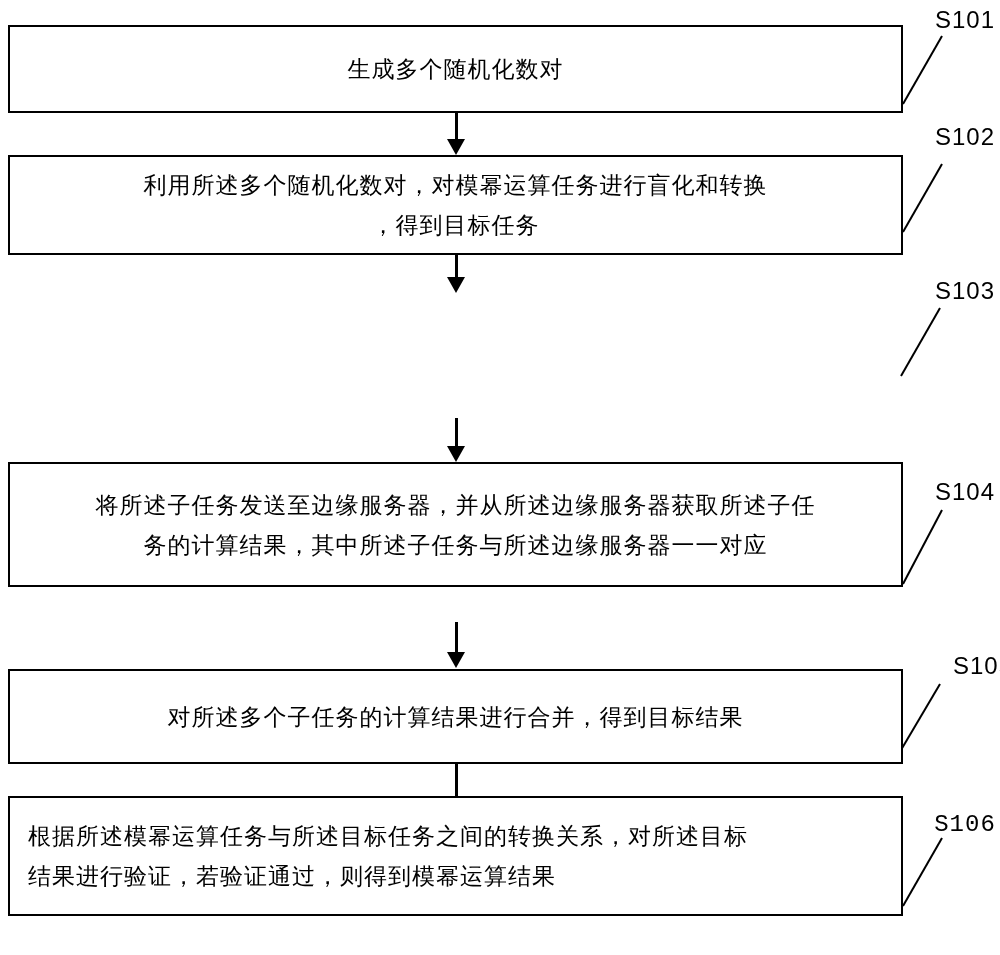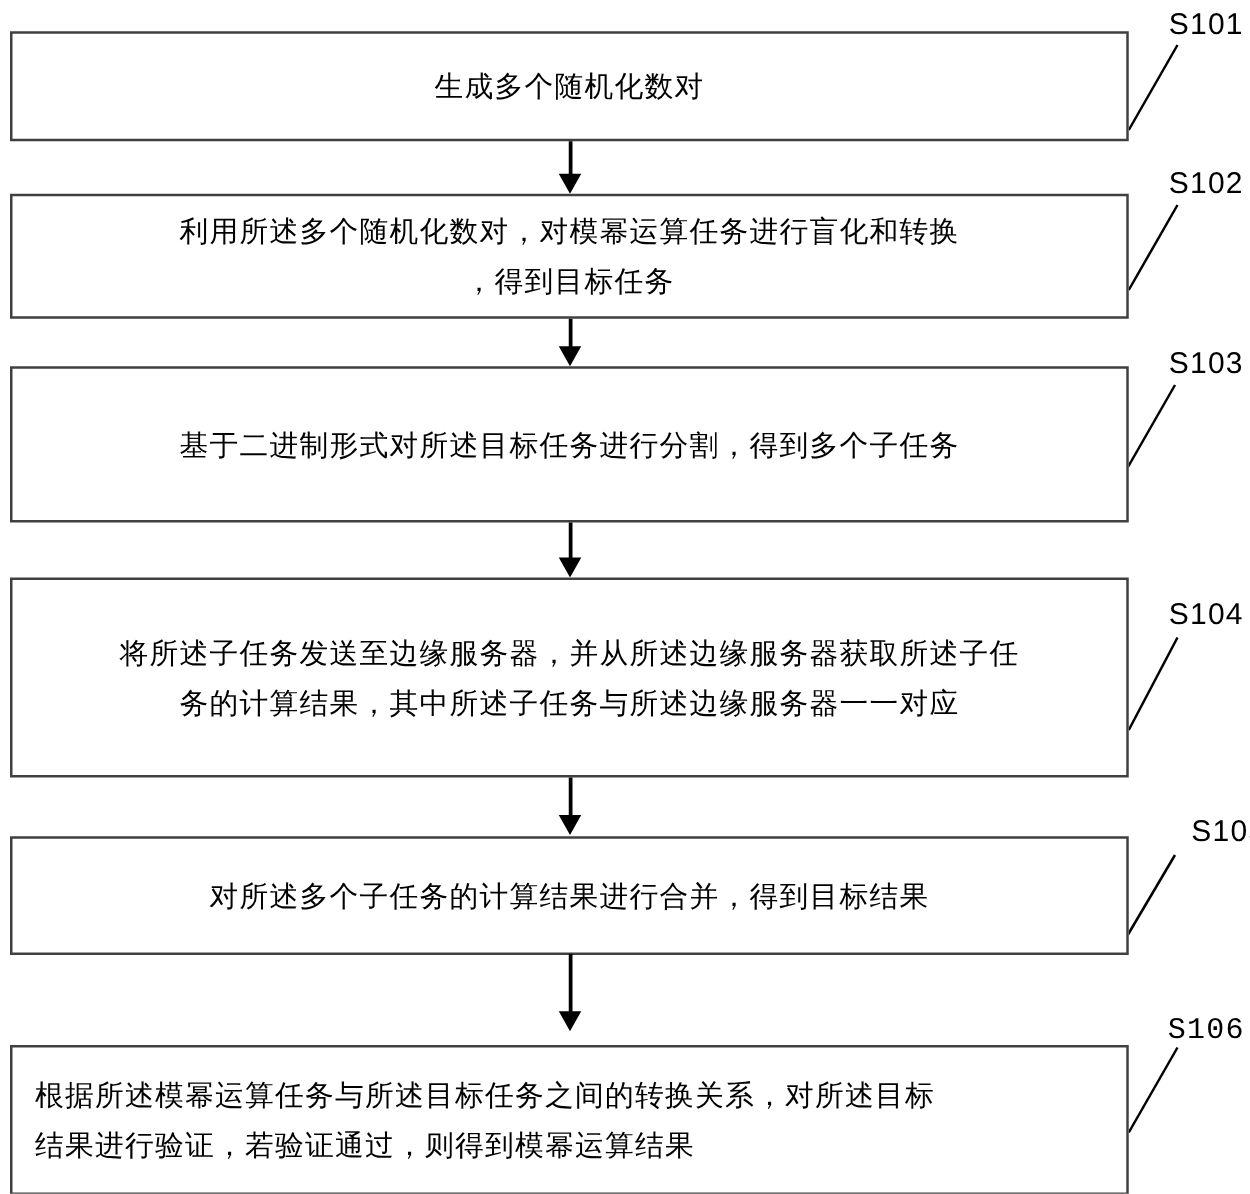--- a/index.html
+++ b/index.html
@@ -16,21 +16,21 @@
     color: #000000;
   }
   .flowchart {
     position: absolute;
     inset: 0;
   }
   .step-box {
     position: absolute;
     left: 8px;
     width: 895px;
-    border: 2px solid #404040;
+    border: 2px solid #000000;
     background: #ffffff;
     box-sizing: border-box;
     display: flex;
     align-items: center;
     justify-content: center;
   }
   .box-text {
     white-space: pre-line;
     text-align: center;
     font-size: 23px;
@@ -95,57 +95,54 @@
 
   <div class="step-label" style="top:6px;">S101</div>
   <div class="step-box" style="top:25px;height:88px;">
     <div class="box-text">生成多个随机化数对</div>
   </div>
   <div class="arrow" style="top:113px;height:42px;">
     <div class="arrow-stem"></div>
     <div class="arrow-head"></div>
   </div>
 
-  <div class="step-label" style="top:133px;">S102</div>
+  <div class="step-label" style="top:123px;">S102</div>
   <div class="step-box" style="top:155px;height:100px;">
     <div class="box-text">利用所述多个随机化数对，对模幂运算任务进行盲化和转换
 ，得到目标任务</div>
   </div>
   <div class="arrow" style="top:255px;height:38px;">
     <div class="arrow-stem"></div>
     <div class="arrow-head"></div>
   </div>
 
   <div class="step-label" style="top:277px;">S103</div>
-  <div class="step-box" style="top:293px;height:125px;">
-    <div class="box-text">基于二进制形式对所述目标任务进行分割，得到多个子任务</div>
-  </div>
   <div class="arrow" style="top:418px;height:44px;">
     <div class="arrow-stem"></div>
     <div class="arrow-head"></div>
   </div>
 
   <div class="step-label" style="top:478px;">S104</div>
-  <div class="step-box" style="top:462px;height:160px;">
+  <div class="step-box" style="top:462px;height:125px;">
     <div class="box-text">将所述子任务发送至边缘服务器，并从所述边缘服务器获取所述子任
 务的计算结果，其中所述子任务与所述边缘服务器一一对应</div>
   </div>
   <div class="arrow" style="top:622px;height:46px;">
     <div class="arrow-stem"></div>
     <div class="arrow-head"></div>
   </div>
 
   <div class="step-label" style="top:652px;margin-left:18px;">S105</div>
   <div class="step-box" style="top:669px;height:95px;">
     <div class="box-text">对所述多个子任务的计算结果进行合并，得到目标结果</div>
   </div>
   <div class="arrow" style="top:763px;height:62px;">
     <div class="arrow-stem"></div>
     <div class="arrow-head"></div>
   </div>
 
   <div class="step-label" style="top:811px;font-family:Liberation Mono, monospace;">S106</div>
-  <div class="step-box align-left" style="top:836px;height:120px;">
+  <div class="step-box align-left" style="top:796px;height:120px;">
     <div class="box-text">根据所述模幂运算任务与所述目标任务之间的转换关系，对所述目标
 结果进行验证，若验证通过，则得到模幂运算结果</div>
   </div>
 
 </div>
 
 </body></html>

